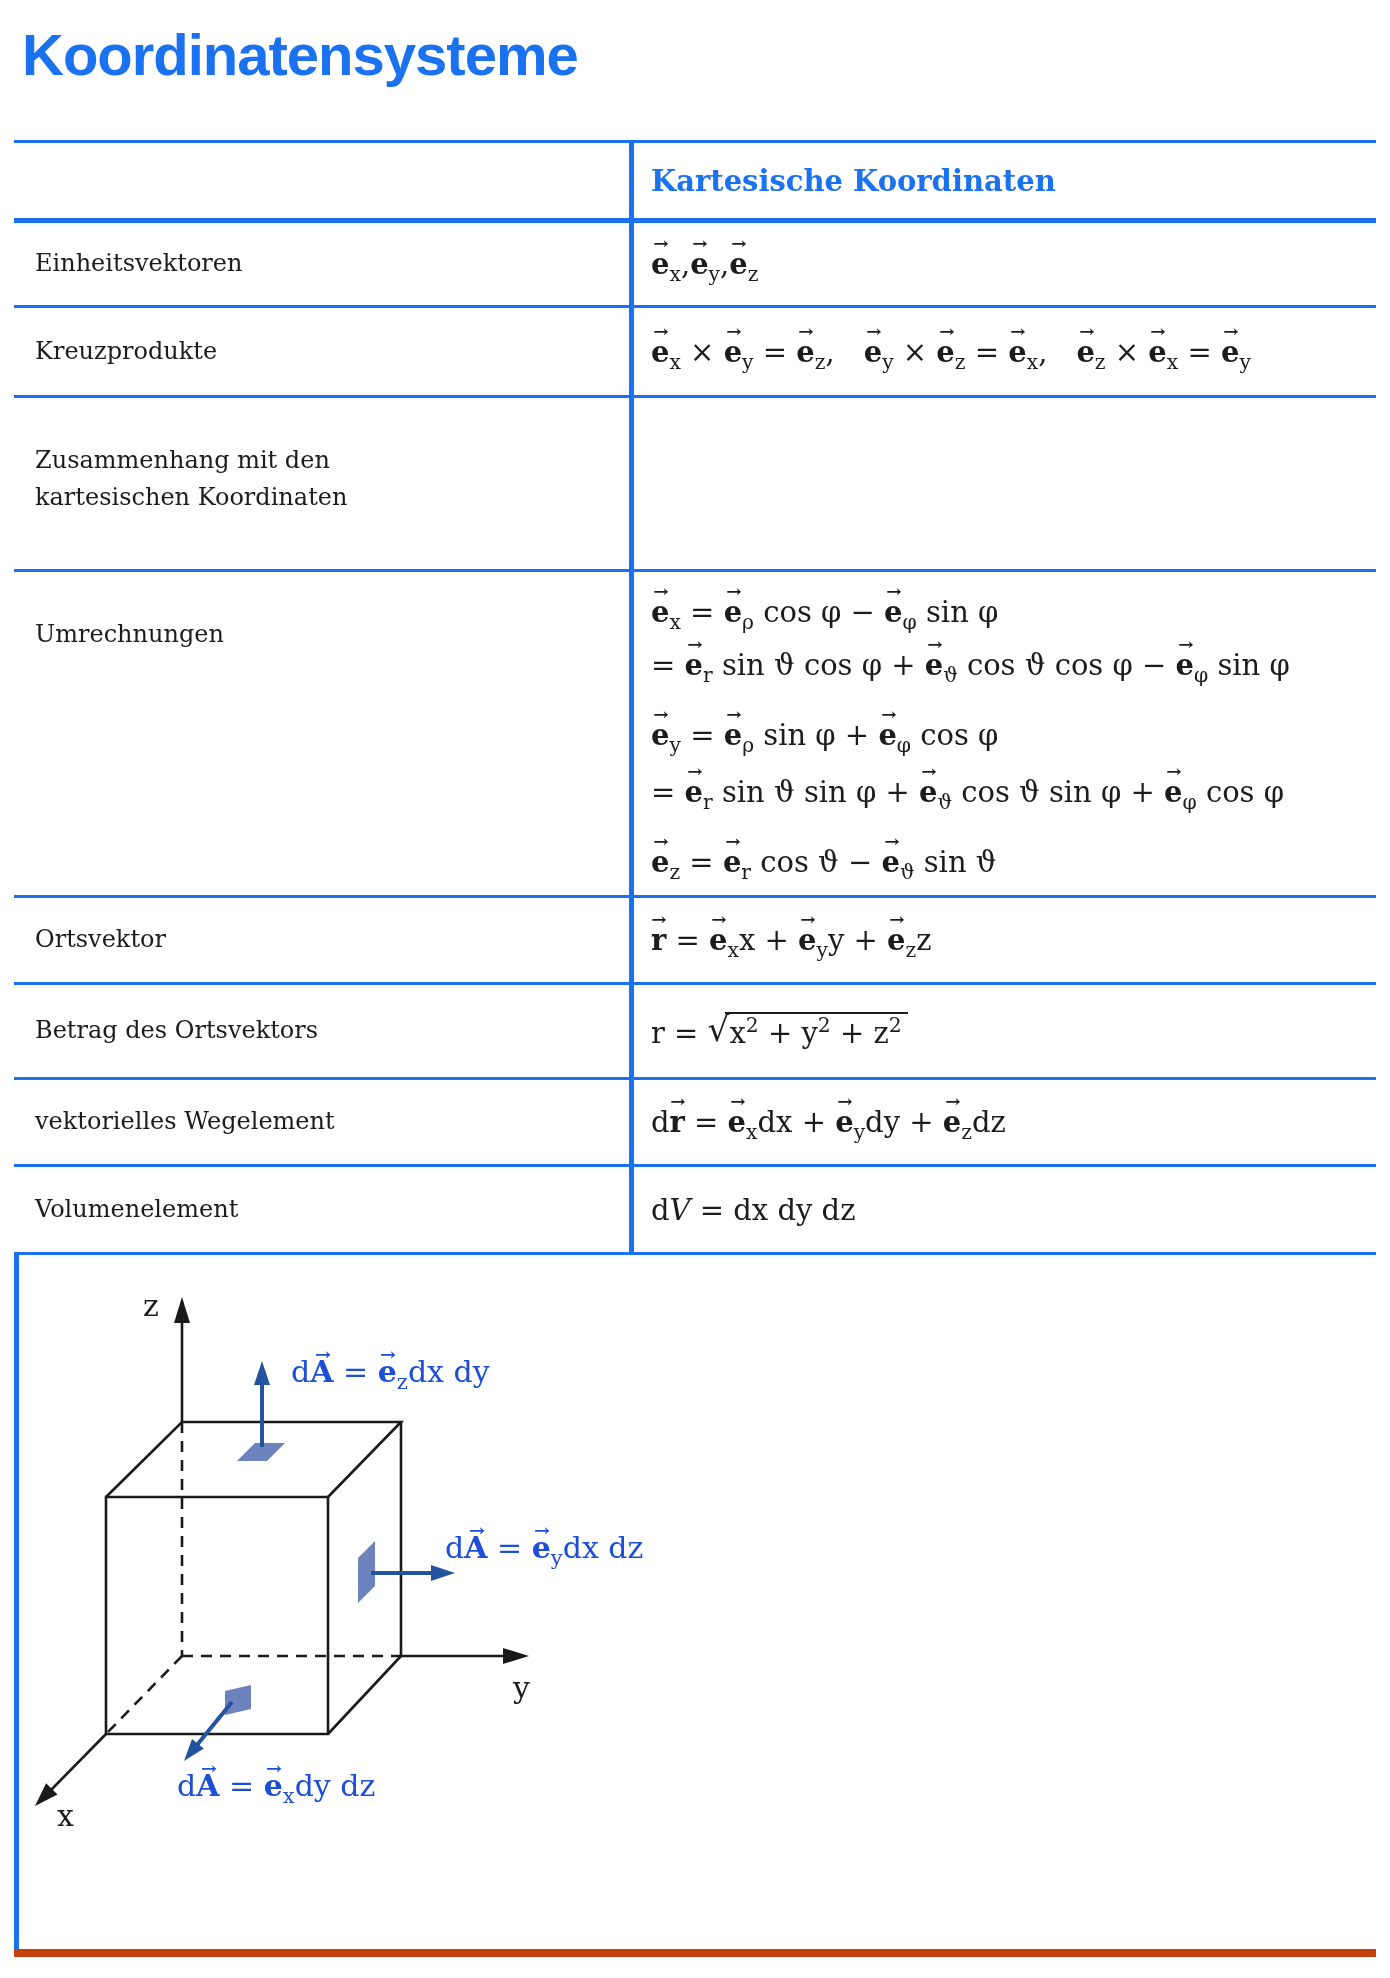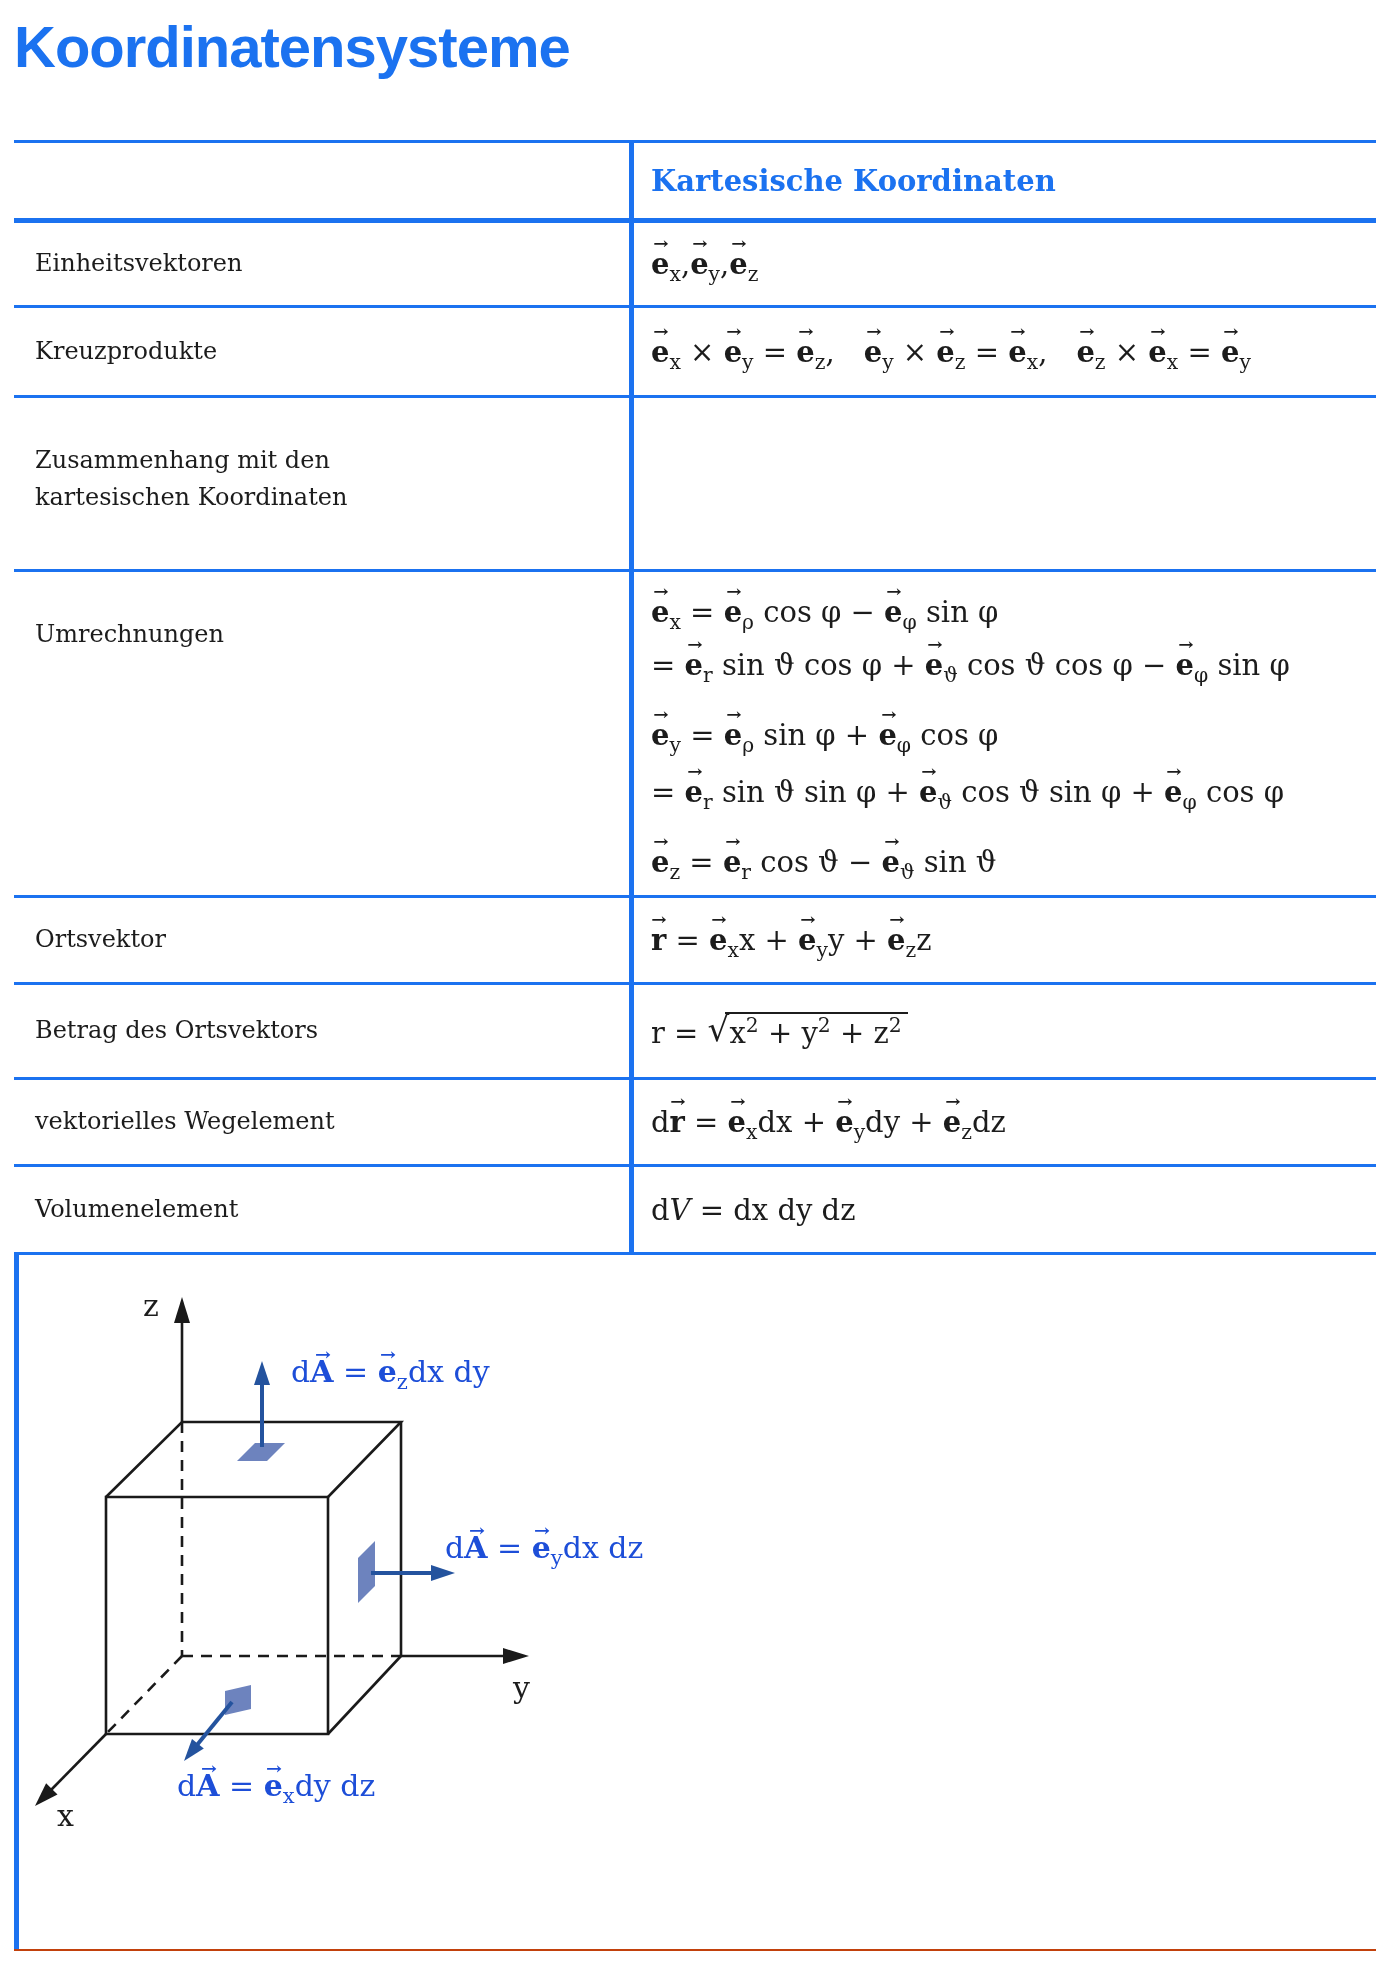--- a/index.html
+++ b/index.html
@@ -12,30 +12,30 @@
     color:#1c1c1c;
     overflow:hidden;
   }
   
   .title{
     font-family:"Liberation Sans", sans-serif;
     font-weight:bold;
     font-size:58px;
     letter-spacing:-1px;
     color:#1b72f0;
-    margin:0;
+    margin:8px;
     padding:14px 0 0 14px;
     line-height:1.15;
   }
   
   .table{
     position:absolute;
     left:14px; right:14px; top:140px;
     border-top:3px solid #1b72f0;
-    border-bottom:2px solid #c2410c;
+    border-bottom:8px solid #c2410c;
   }
   .row{
     display:grid;
     grid-template-columns:615px 1fr;
     border-bottom:3px solid #1b72f0;
   }
   .row.header{height:75px;border-bottom:5px solid #1b72f0;}
   .rows .row:nth-of-type(1){height:82px;}
   .rows .row:nth-of-type(2){height:87px;}
   .rows .row:nth-of-type(3){height:171px;}

